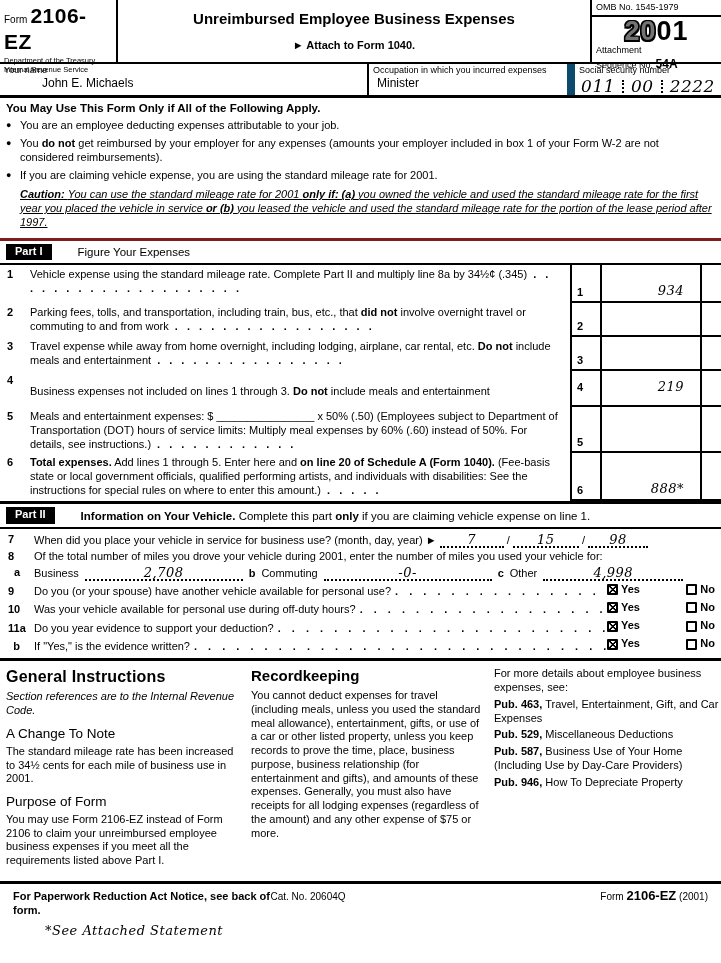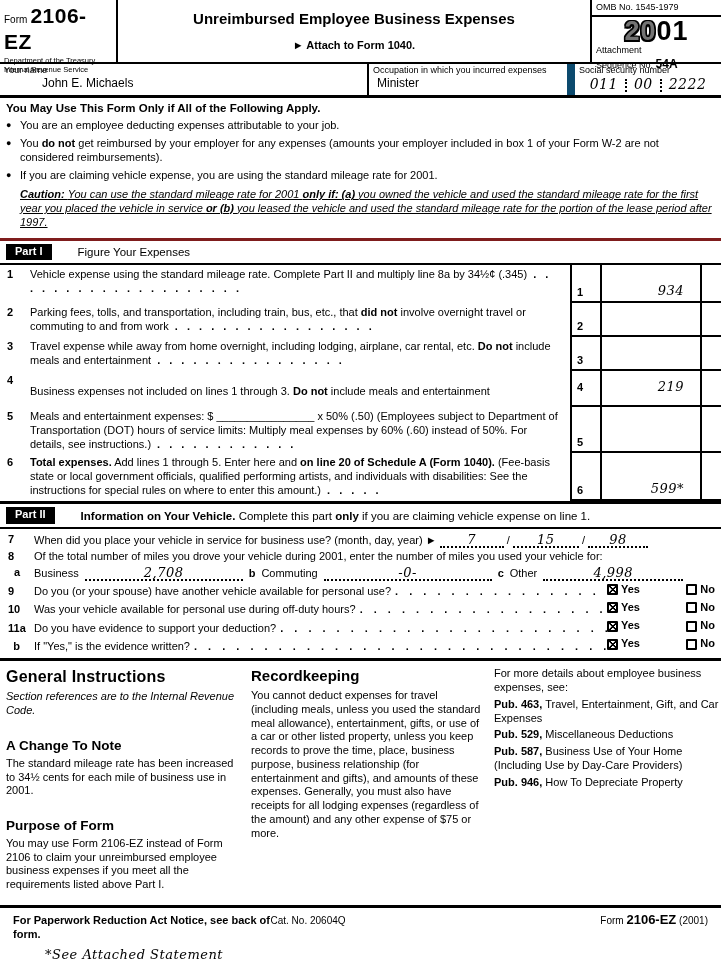--- a/index.html
+++ b/index.html
@@ -34,21 +34,21 @@
 
   
   .ident{display:flex;height:34px;border-bottom:3px solid #000;}
   .ident-cell{padding:1px 4px;display:flex;flex-direction:column;}
   .ident-name{flex:1;}
   .ident-occ{width:200px;border-left:2px solid #000;}
   .ident-ssn{width:154px;border-left:8px solid #0c4a6e;}
   .ident-label{font-size:9px;}
   .ident-value{font-size:12px;padding-left:38px;}
   .ident-occ .ident-value{padding-left:4px;}
-  .ssn-val{display:flex;align-items:center;justify-content:center;gap:0;padding-left:0;font-size:14px;}
+  .ssn-val{display:flex;align-items:center;justify-content:center;gap:0;padding-left:0;font-size:17px;}
   .ssn-sep{display:inline-block;border-left:2px dotted #000;height:13px;margin:0 7px;}
 
   
   .elig{padding:3px 6px 6px;border-bottom:3px solid #7f1d1d;}
   .elig-head{font-weight:bold;font-size:11.5px;margin-bottom:4px;}
   .bullet-row{display:flex;margin-bottom:4px;}
   .bullet-dot{width:14px;flex:none;font-size:9px;padding-top:1px;}
   .bullet-text{flex:1;}
   .caution{margin:6px 0 2px 14px;text-decoration:underline;}
 
@@ -82,21 +82,21 @@
   .cb{display:inline-block;width:11px;height:11px;border:2px solid #000;border-radius:1px;position:relative;}
   .cb.checked::before{content:"";position:absolute;inset:0;background:linear-gradient(to top right,transparent 42%,#000 46%,#000 58%,transparent 62%);}
   .cb.checked::after{content:"";position:absolute;inset:0;background:linear-gradient(to bottom right,transparent 42%,#000 46%,#000 58%,transparent 62%);}
   .miles-row{display:flex;align-items:baseline;gap:6px;flex-wrap:nowrap;}
   .mile-letter{font-weight:bold;}
 
   
   .instr{display:grid;grid-template-columns:236px 234px 227px;column-gap:9px;padding:6px 6px 10px;border-bottom:3px solid #000;min-height:182px;}
   .h-big{font-size:16px;font-weight:bold;margin:0 0 3px;letter-spacing:.2px;}
   .h-med{font-size:15px;font-weight:bold;margin:0 0 3px;}
-  .h-sub{font-size:13.5px;font-weight:bold;margin:20px 0 2px;}
+  .h-sub{font-size:13.5px;font-weight:normal;margin:8px 0 2px;}
   .instr p{margin:0 0 3px;}
   .sec-ref{font-style:italic;}
   .pub{margin:0 0 4px;}
 
   
   .footer{display:flex;align-items:baseline;padding:4px 13px 0;}
   .f-notice{font-weight:bold;font-size:11px;flex:1;}
   .f-cat{font-size:10px;width:180px;}
   .f-form{font-size:10px;text-align:right;flex:1;white-space:nowrap;}
   .f-form .num{font-size:13px;font-weight:bold;}
@@ -213,21 +213,21 @@
       <div class="p1-num">5</div>
       <div class="p1-text"><span>Meals and entertainment expenses: $ ________________ x 50% (.50) (Employees subject to Department of Transportation (DOT) hours of service limits: Multiply meal expenses by 60% (.60) instead of 50%. For details, see instructions.)</span><span class="s-d"> . . . . . . . . . . . .</span></div>
       <div class="p1-ref">5</div>
       <div class="p1-amt fill"></div>
       <div class="p1-cents"></div>
     </div>
     <div class="p1-row" style="min-height:48px">
       <div class="p1-num">6</div>
       <div class="p1-text"><span class="s-b">Total expenses.</span><span> Add lines 1 through 5. Enter here and </span><span class="s-b">on line 20 of Schedule A (Form 1040).</span><span> (Fee-basis state or local government officials, qualified performing artists, and individuals with disabilities: See the instructions for special rules on where to enter this amount.)</span><span class="s-d"> . . . . .</span></div>
       <div class="p1-ref">6</div>
-      <div class="p1-amt fill">599*</div>
+      <div class="p1-amt fill">888*</div>
       <div class="p1-cents"></div>
     </div>
   </div>
 
   <div class="part-bar">
     <span class="part-badge">Part II</span>
     <span class="part-title"><span class="s-b">Information on Your Vehicle.</span><span> Complete this part </span><span class="s-b">only</span><span> if you are claiming vehicle expense on line 1.</span></span>
   </div>
 
   <div class="p2">
@@ -291,21 +291,21 @@
           </span>
         <span class="yn-pair">
             <span class="cb"></span>
             <span>No</span>
           </span>
       </div>
     </div>
 
     <div class="q-row">
       <div class="p2-num">11a</div>
-      <div class="q-text">Do you have evidence to support your deduction?</div>
+      <div class="q-text">Do you year evidence to support your deduction?</div>
       <div class="q-dots">. . . . . . . . . . . . . . . . . . . . . . . . . . . . . . . . . . . . . . . . . . . . . . . . . . . . . . . . . . . .</div>
       <div class="yn">
         <span class="yn-pair">
             <span class="cb checked"></span>
             <span>Yes</span>
           </span>
         <span class="yn-pair">
             <span class="cb"></span>
             <span>No</span>
           </span>

